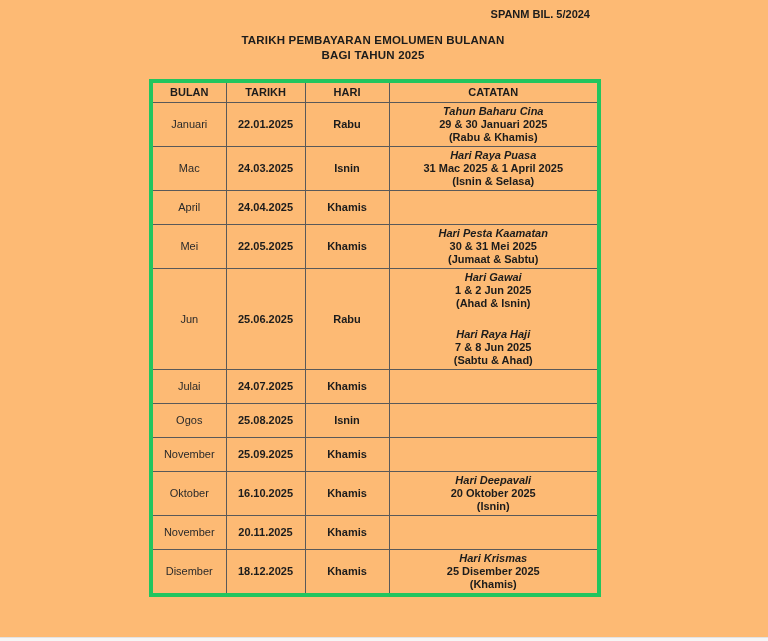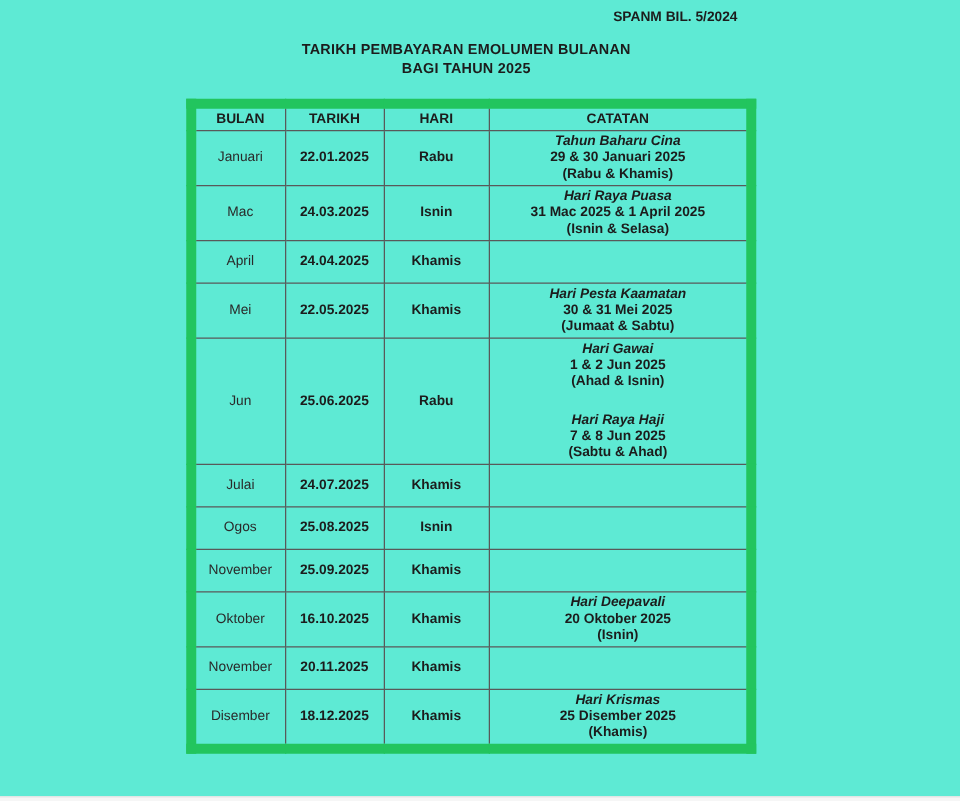--- a/index.html
+++ b/index.html
@@ -6,21 +6,21 @@
   html, body { margin: 0; padding: 0; }
   body {
     width: 768px; height: 641px;
     background: #ffffff;
     font-family: "Liberation Sans", sans-serif;
     color: #1c1c1c;
   }
   .page {
     position: relative;
     width: 768px; height: 641px;
-    background: #5eead4;
+    background: #fdba74;
     overflow: hidden;
   }
   .doc {
     position: absolute;
     left: 149px; top: 0;
     width: 448px;
   }
   .corner {
     text-align: right;
     padding: 7px 7px 0 0;
@@ -34,21 +34,21 @@
     font-weight: bold;
     font-size: 11.5px;
     line-height: 15px;
     letter-spacing: 0.2px;
   }
   table.schedule {
     border-collapse: collapse;
     table-layout: fixed;
     width: 448px;
     margin-top: 16px;
-    border: 8px solid #22c55e;
+    border: 4px solid #22c55e;
   }
   table.schedule th, table.schedule td {
     border: 1px solid #595959;
   }
   table.schedule th {
     height: 21px;
     font-size: 11px;
     font-weight: bold;
     text-align: center;
     vertical-align: middle;

